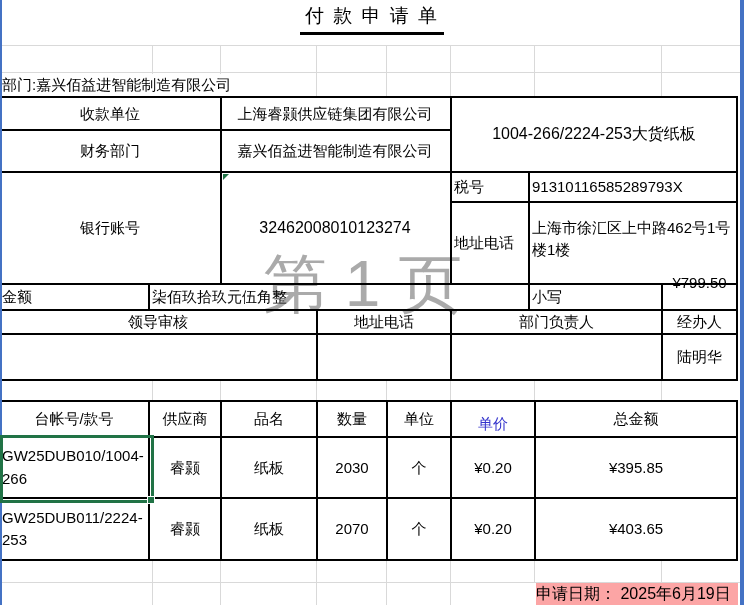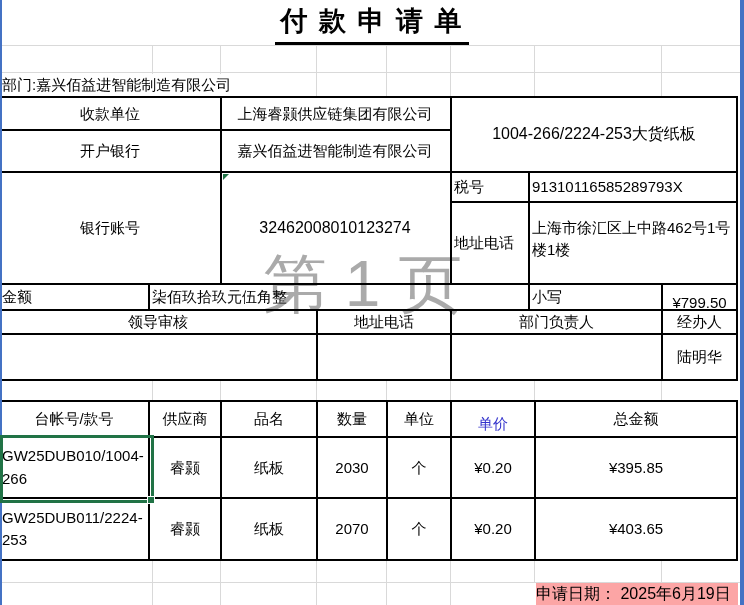--- a/index.html
+++ b/index.html
@@ -12,21 +12,21 @@
   
   .bl{position:absolute;background:var(--border-black,#000);z-index:3;}
   
   .pb{position:absolute;background:var(--page-break-blue,#4472c4);z-index:6;}
   
   .cell{position:absolute;display:flex;align-items:center;justify-content:center;z-index:4;line-height:1.3;}
   .cell.left{justify-content:flex-start;text-align:left;}
   .cell.wrap{word-break:break-all;}
   .blue{color:var(--unit-price-text,#3333cc);}
   .title-wrap{position:absolute;left:0;top:3px;width:744px;display:flex;justify-content:center;z-index:4;}
-  .title-text{font-size:27px;font-weight:bold;letter-spacing:2px;border-bottom:3px solid #000;padding:0 5px 3px 5px;}
+  .title-text{font-size:19px;font-weight:normal;letter-spacing:2px;border-bottom:3px solid #000;padding:0 5px 3px 5px;}
   .watermark{position:absolute;left:263px;top:246px;width:230px;font-size:64px;line-height:1.2;
     color:var(--watermark-gray,#969696);opacity:.8;z-index:2;white-space:nowrap;pointer-events:none;}
   .dept{position:absolute;left:2px;top:74px;height:22px;display:flex;align-items:center;
     background:#fff;z-index:4;padding-right:4px;}
   .selection{position:absolute;left:0px;top:435px;width:148px;height:62px;
     border:3px solid var(--selection-green,#217346);z-index:7;pointer-events:auto;}
   .fill-handle{position:absolute;right:-4px;bottom:-4px;width:6px;height:6px;
     background:var(--selection-green,#217346);border:1px solid #fff;}
   .green-tri{position:absolute;left:223px;top:174px;width:0;height:0;z-index:5;
     border-top:6px solid var(--selection-green,#217346);border-right:6px solid transparent;}
@@ -102,37 +102,37 @@
 </div>
 
 <div class="watermark">第 1 页</div>
 
 <div class="dept">部门:嘉兴佰益进智能制造有限公司</div>
 
 <div class="cell" style="left:0;top:98px;width:220px;height:31px">收款单位</div>
 <div class="cell" style="left:222px;top:98px;width:226px;height:31px">上海睿颢供应链集团有限公司</div>
 <div class="cell" style="left:452px;top:98px;width:284px;height:73px;font-size:16px">1004-266/2224-253大货纸板</div>
 
-<div class="cell" style="left:0;top:131px;width:220px;height:40px">开户银行</div>
+<div class="cell" style="left:0;top:131px;width:220px;height:40px">财务部门</div>
 <div class="cell" style="left:222px;top:131px;width:226px;height:40px">嘉兴佰益进智能制造有限公司</div>
 
 <div class="cell" style="left:0;top:173px;width:220px;height:110px">银行账号</div>
 <div class="cell" style="left:222px;top:173px;width:226px;height:110px;font-size:16px">32462008010123274</div>
 <div class="green-tri"></div>
 
 <div class="cell left" style="left:454px;top:173px;width:72px;height:28px">税号</div>
 <div class="cell left" style="left:532px;top:173px;width:204px;height:28px">91310116585289793X</div>
 
 <div class="cell left" style="left:454px;top:203px;width:72px;height:80px">地址电话</div>
 <div class="cell left wrap" style="left:532px;top:203px;width:202px;height:72px;line-height:1.45">上海市徐汇区上中路462号1号楼1楼</div>
 
 <div class="cell left" style="left:2px;top:285px;width:144px;height:24px">金额</div>
 <div class="cell left" style="left:152px;top:285px;width:374px;height:24px">柒佰玖拾玖元伍角整</div>
 <div class="cell left" style="left:532px;top:285px;width:127px;height:24px">小写</div>
-<div class="cell" style="left:663px;top:291px;width:73px;height:24px">¥799.50</div>
+<div class="cell" style="left:663px;top:271px;width:73px;height:24px">¥799.50</div>
 
 <div class="cell" style="left:0;top:311px;width:316px;height:22px">领导审核</div>
 <div class="cell" style="left:318px;top:311px;width:132px;height:22px">地址电话</div>
 <div class="cell" style="left:452px;top:311px;width:209px;height:22px">部门负责人</div>
 <div class="cell" style="left:663px;top:311px;width:73px;height:22px">经办人</div>
 <div class="cell" style="left:663px;top:335px;width:73px;height:44px">陆明华</div>
 
 <div class="cell" style="left:0;top:402px;width:148px;height:34px">台帐号/款号</div>
 <div class="cell" style="left:150px;top:402px;width:70px;height:34px">供应商</div>
 <div class="cell" style="left:222px;top:402px;width:94px;height:34px">品名</div>

